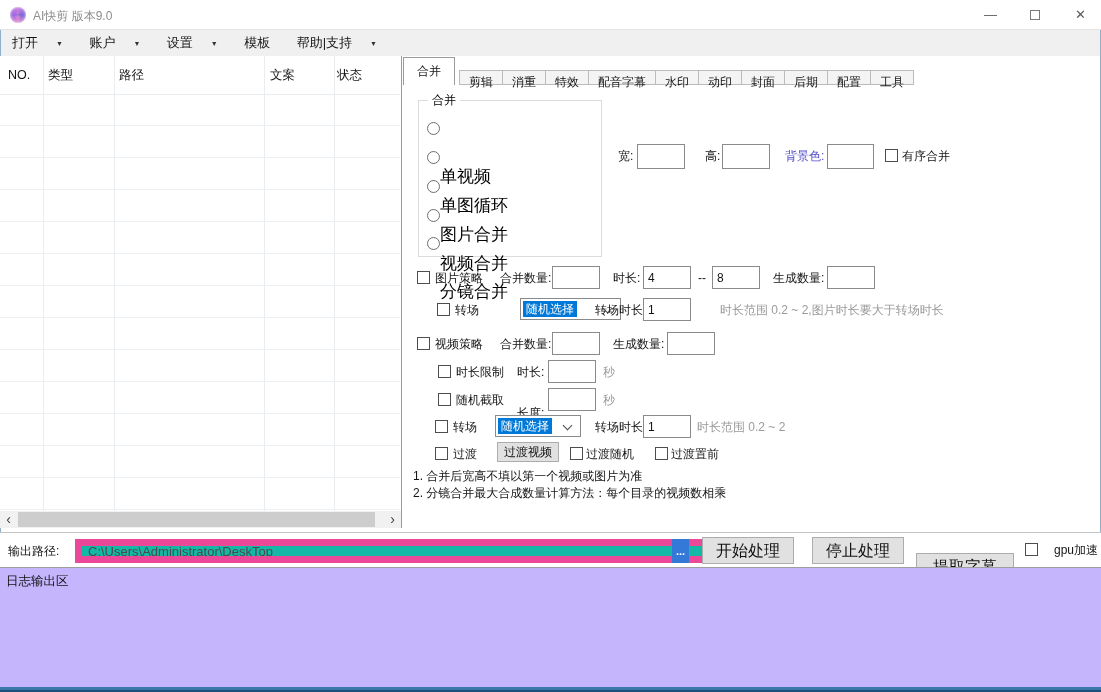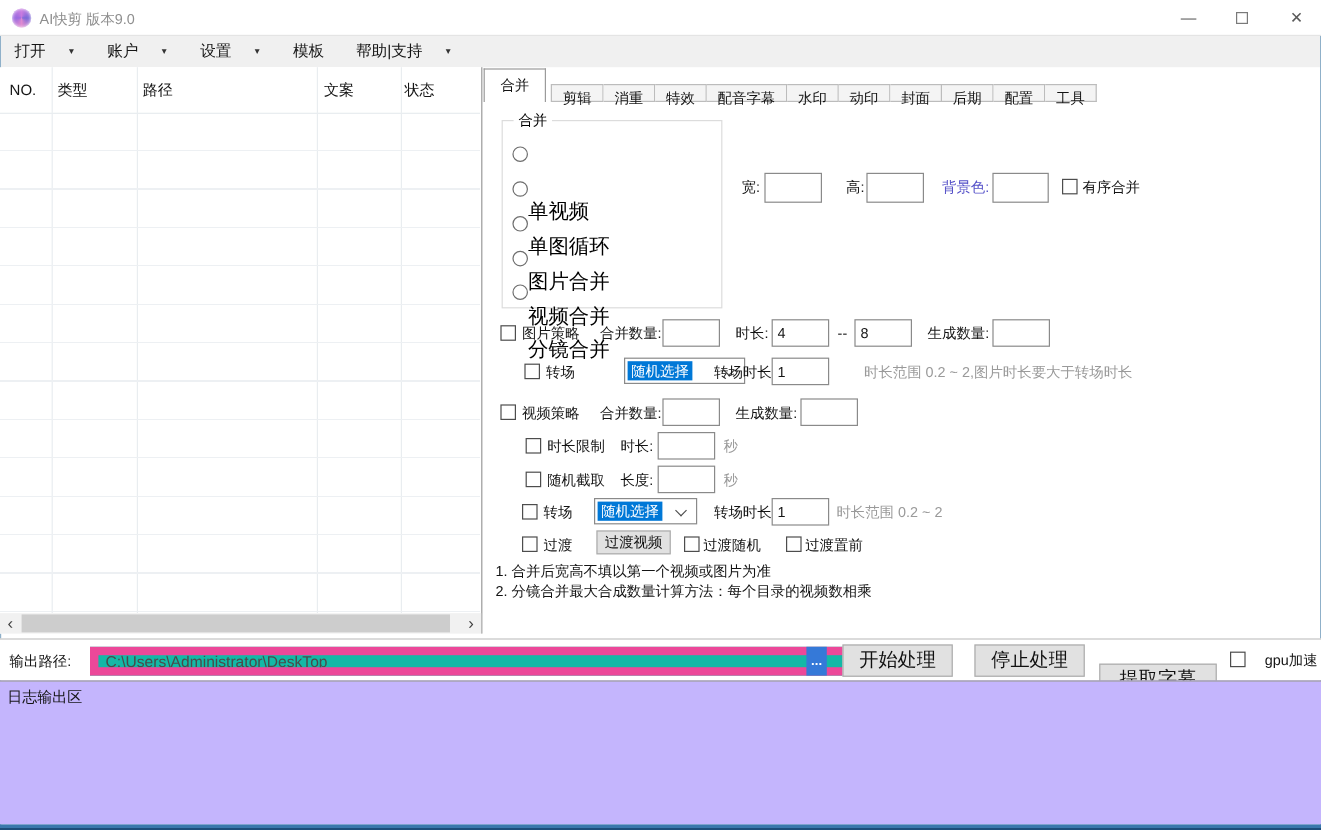--- a/index.html
+++ b/index.html
@@ -211,21 +211,21 @@
   <input class="inp" style="left: 667px; top: 332px; width: 48px;">
 
   <span class="cb" style="left:438px;top:365px;"></span>
   <div class="lbl" style="left:456px;top:361px;">时长限制</div>
   <div class="lbl" style="left:517px;top:361px;">时长:</div>
   <input class="inp" style="left: 548px; top: 360px; width: 48px;">
   <div class="lbl gray" style="left:603px;top:361px;">秒</div>
 
   <span class="cb" style="left:438px;top:393px;"></span>
   <div class="lbl" style="left:456px;top:389px;">随机截取</div>
-  <div class="lbl" style="left:517px;top:389px;text-align:right;">长度:</div>
+  <div class="lbl" style="left:517px;top:402px;text-align:right;">长度:</div>
   <input class="inp" style="left: 548px; top: 388px; width: 48px;">
   <div class="lbl gray" style="left:603px;top:389px;">秒</div>
 
   <span class="cb" style="left:435px;top:420px;"></span>
   <div class="lbl" style="left:453px;top:416px;">转场</div>
   <div class="dd" style="left:495px;top:415px;width:86px;">
     <span class="sel">随机选择</span>
     <span class="chev"></span>
   </div>
   <div class="lbl" style="left:595px;top:416px;">转场时长:</div>

